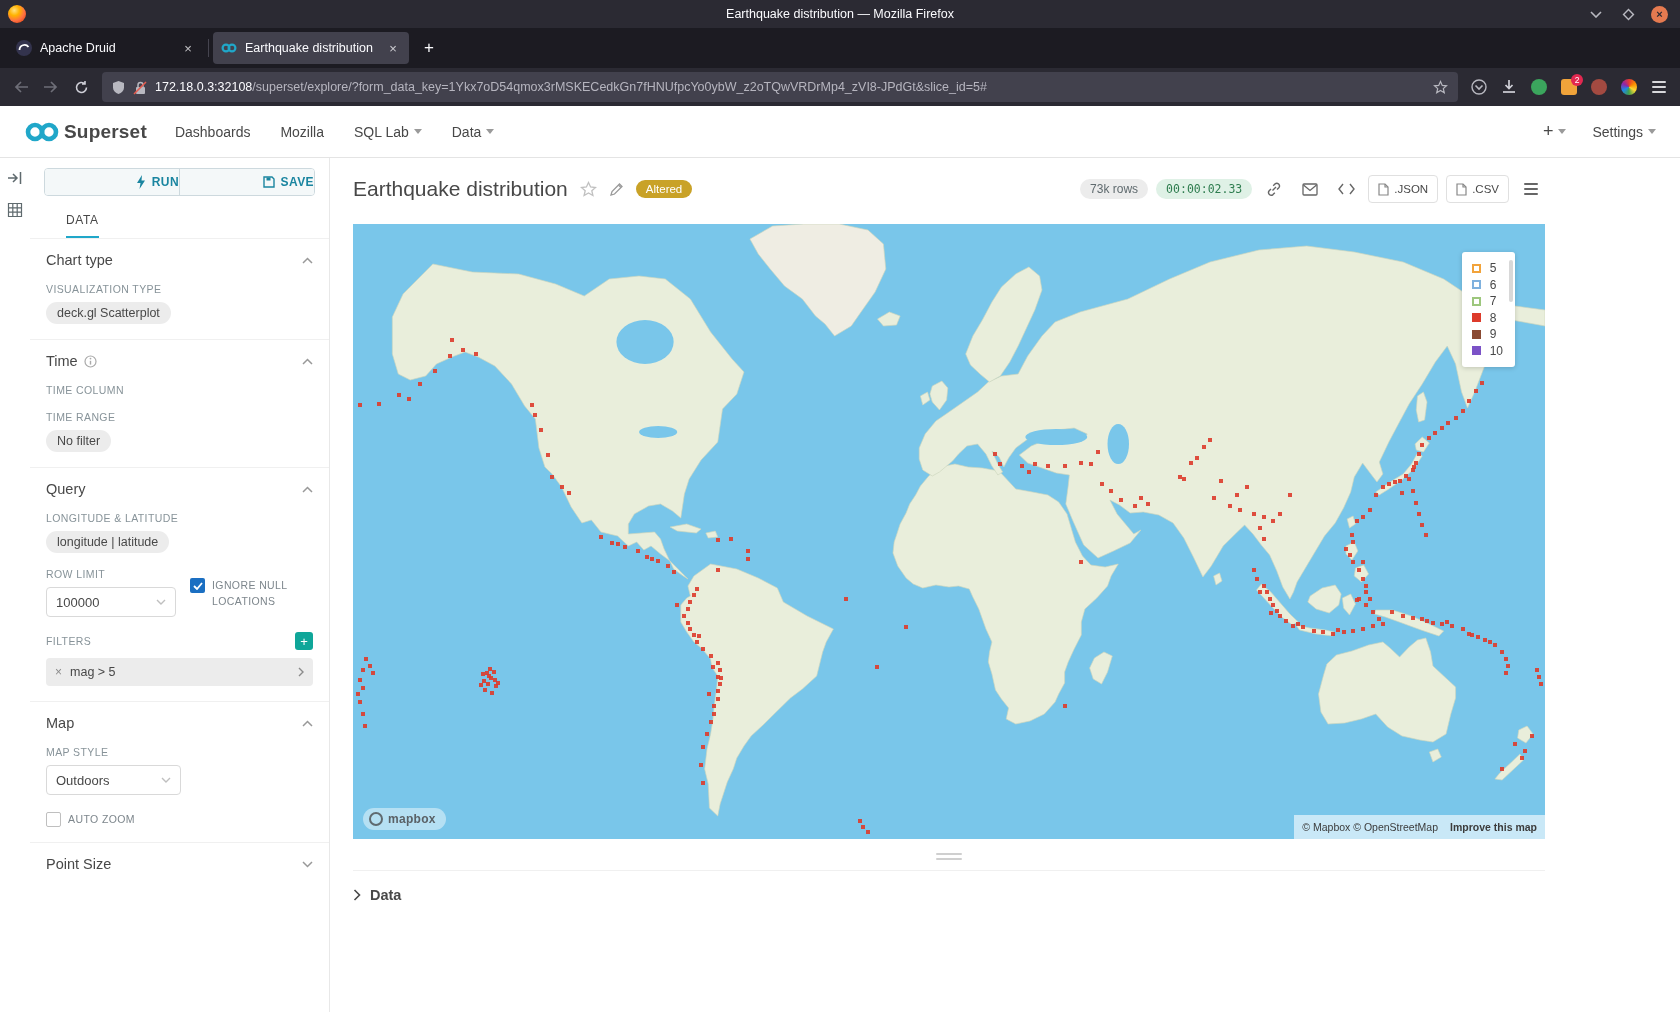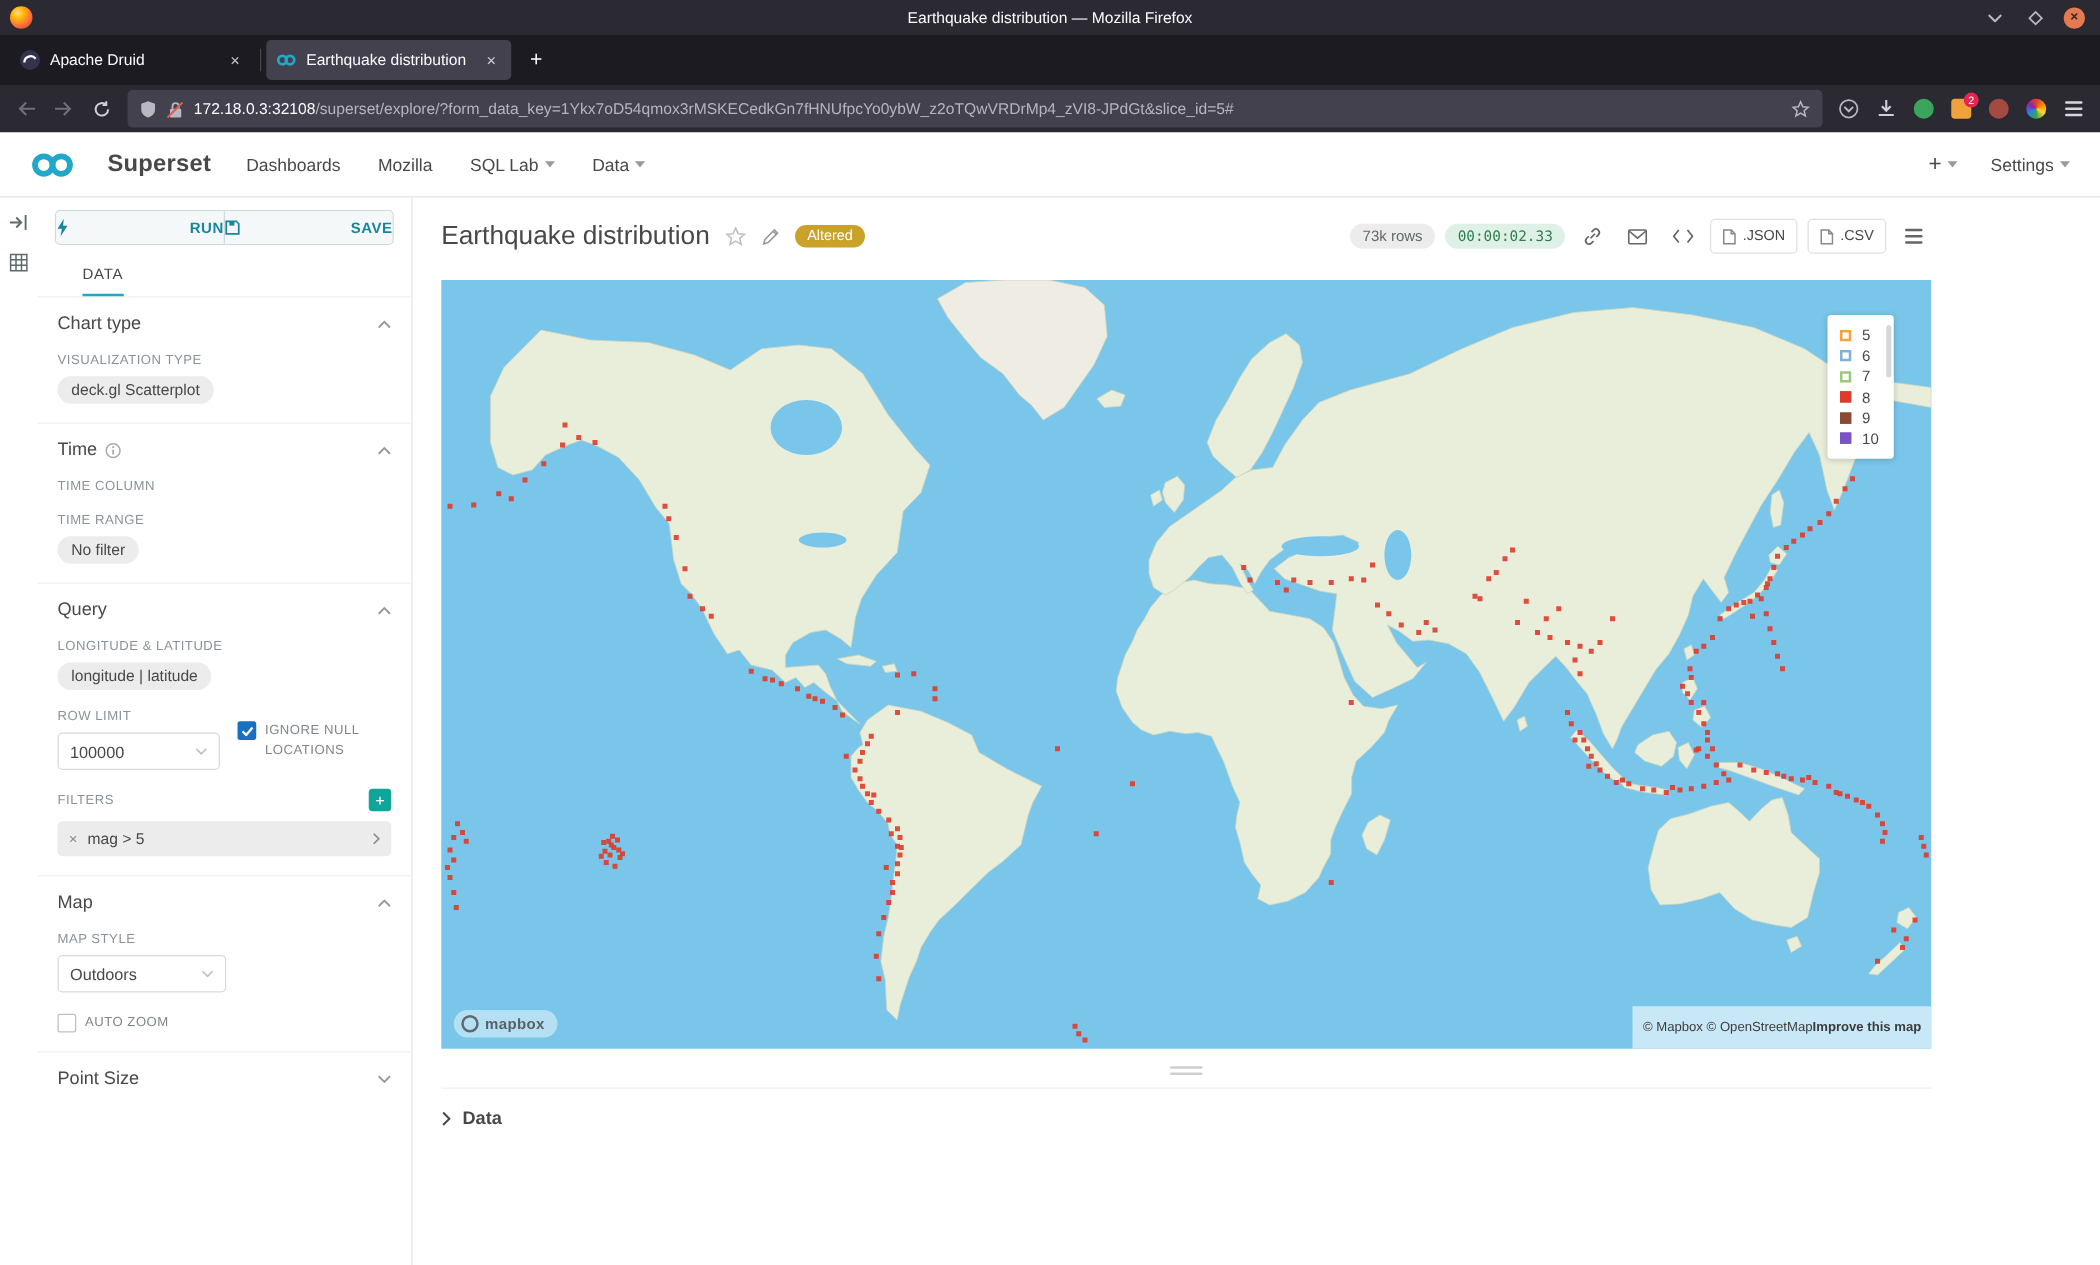--- a/index.html
+++ b/index.html
@@ -32,37 +32,37 @@
   .url-text .path { color:#b6b5bf; }
   .ext-icon { width:30px; height:28px; display:flex; align-items:center; justify-content:center; position:relative; }
   .ext-badge { position:absolute; top:1px; right:1px; background:#e22850; color:#fff; font-size:8.5px; min-width:12px; height:12px; border-radius:6px; display:flex; align-items:center; justify-content:center; padding:0 2px; }
   .dot-ext { width:16px; height:16px; border-radius:50%; }
   .pinwheel { width:16px; height:16px; border-radius:50%; background:conic-gradient(#e53935,#fb8c00,#fdd835,#43a047,#1e88e5,#8e24aa,#e53935); }
   .burger { display:flex; flex-direction:column; gap:3px; }
   .burger i { display:block; width:14px; height:2px; background:#d7d7db; border-radius:1px; }
 
   
   .ss-header { height:52px; background:#fff; border-bottom:1px solid #e4e4e4; display:flex; align-items:center; padding:0 24px; }
-  .ss-brand { display:flex; align-items:center; gap:26px; }
+  .ss-brand { display:flex; align-items:center; gap:4px; }
   .ss-brand-text { font-size:19px; font-weight:bold; color:#484848; letter-spacing:.2px; }
   .ss-nav { display:flex; align-items:center; gap:30px; margin-left:28px; font-size:14px; color:#484848; }
   .ss-nav-item { display:flex; align-items:center; gap:5px; }
   .caret-down { width:0; height:0; border-left:4px solid transparent; border-right:4px solid transparent; border-top:5px solid #9a9a9a; }
   .ss-right { margin-left:auto; display:flex; align-items:center; gap:26px; color:#484848; font-size:14px; }
   .ss-plus { font-size:18px; color:#484848; display:flex; align-items:center; gap:5px; }
 
   
   .body-row { display:flex; height:855px; }
   .rail { width:30px; padding-top:12px; display:flex; flex-direction:column; align-items:center; gap:16px; }
   .left-panel { width:300px; border-right:1px solid #e8e8e8; overflow:hidden; }
   .main { flex:1; padding:0 135px 0 23px; }
 
   
   .runsave { display:flex; margin:10px 14px 0 14px; border:1px solid #cdd9de; border-radius:4px; overflow:hidden; height:28px; }
-  .runsave .btn { flex:1; display:flex; align-items:center; justify-content:space-between; gap:6px; background:#f4f8f9; color:#1a85a0; font-size:12px; font-weight:bold; letter-spacing:.4px; }
+  .runsave .btn { flex:1; display:flex; align-items:center; justify-content:flex-end; gap:6px; background:#f4f8f9; color:#1a85a0; font-size:12px; font-weight:bold; letter-spacing:.4px; }
   .runsave .btn + .btn { border-left:1px solid #cdd9de; }
   .data-tab { margin-top:14px; border-bottom:1px solid #f0f0f0; }
   .data-tab span { display:inline-block; margin-left:36px; font-size:12px; color:#484848; letter-spacing:.6px; padding-bottom:9px; border-bottom:2px solid #20a7c9; }
   .section { padding:13px 16px 15px 16px; border-bottom:1px solid #f0f0f0; }
   .section:last-child { border-bottom:none; }
   .sec-head { display:flex; align-items:center; justify-content:space-between; }
   .sec-title { font-size:14.5px; color:#484848; display:flex; align-items:center; gap:6px; }
   .ctl-label { margin-top:15px; font-size:10.5px; color:#879399; letter-spacing:.4px; }
   .chip { display:inline-block; margin-top:7px; background:#ececec; border-radius:12px; padding:4px 11px; font-size:12.5px; color:#484848; }
   .select { margin-top:7px; height:30px; border:1px solid #d9d9d9; border-radius:4px; display:flex; align-items:center; gap:7px; padding:0 9px; font-size:13px; color:#484848; background:#fff; }
@@ -101,21 +101,21 @@
   #points-layer { position:absolute; inset:0; }
   .pt { position:absolute; width:4px; height:4px; margin:-2px 0 0 -2px; opacity:.9; }
   .legend { position:absolute; top:28px; right:30px; background:#fff; border-radius:3px; box-shadow:0 1px 5px rgba(0,0,0,.18); padding:8px 12px 8px 10px; }
   .legend::after { content:""; position:absolute; right:2px; top:8px; width:4px; height:42px; background:#d8d8d8; border-radius:2px; }
   .legend-row { display:flex; align-items:center; gap:9px; height:16.5px; }
   .swatch { width:9px; height:9px; flex:none; }
   .legend-label { font-size:12px; color:#484848; }
   .mapbox-logo { position:absolute; left:10px; bottom:9px; height:22px; background:rgba(255,255,255,.45); border-radius:11px; display:flex; align-items:center; gap:5px; padding:0 10px 0 6px; }
   .mapbox-circ { width:14px; height:14px; border:2.5px solid #5f6a70; border-radius:50%; }
   .mapbox-word { font-size:12px; font-weight:bold; color:#5a6166; letter-spacing:.3px; }
-  .attrib { position:absolute; right:0; bottom:0; height:34px; background:rgba(255,255,255,.6); display:flex; align-items:center; gap:0; padding:0 8px; font-size:10.5px; color:#3c3c3c;margin-top:26px; }
+  .attrib { position:absolute; right:0; bottom:0; height:24px; background:rgba(255,255,255,.6); display:flex; align-items:center; gap:12px; padding:0 8px; font-size:10.5px; color:#3c3c3c;margin-top:26px; }
   .attrib b { font-weight:bold; }
 
   .drag-handle { width:30px; margin:14px auto 0 auto; display:flex; flex-direction:column; gap:3px; align-items:center; }
   .drag-handle i { display:block; width:26px; height:2px; background:#cfcfcf; border-radius:1px; }
   .bottom-divider { border-top:1px solid #f0f0f0; margin-top:10px; }
   .data-row { display:flex; align-items:center; gap:9px; margin-top:16px; }
   .data-row .title { font-size:14.5px; font-weight:bold; color:#484848; }
 </style>
 </head>
 <body>

